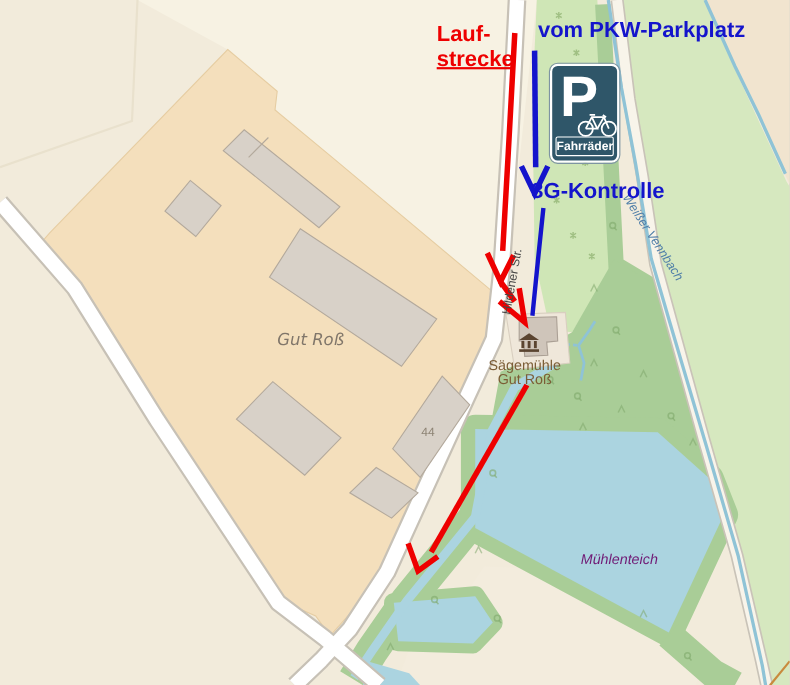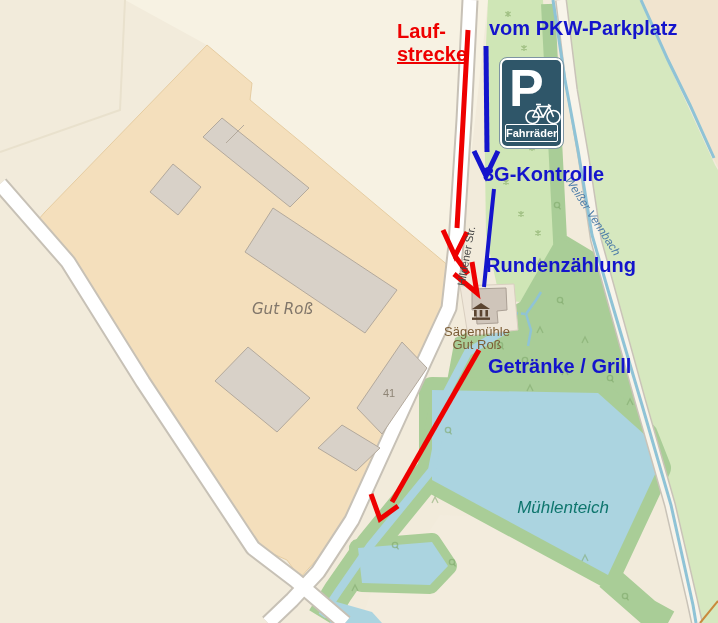--- a/index.html
+++ b/index.html
@@ -4,21 +4,21 @@
 <style>
   html,body{margin:0;padding:0;background:#888;}
   #screen{position:relative;width:718px;height:623px;overflow:hidden;
           font-family:"Liberation Sans",sans-serif;background:#f2ebdb;}
   #map{position:absolute;left:0;top:0;}
   .maplabel{position:absolute;white-space:nowrap;pointer-events:none;}
   .lbl-farm{color:#80766a;font-style:italic;font-size:15px;font-family:"DejaVu Sans",sans-serif;}
   .lbl-num{color:#8e8475;font-size:11px;}
   .lbl-street{color:#454545;font-size:11px;transform:translate(-50%,-50%) rotate(-80deg);}
   .lbl-stream{color:#4e7da8;font-size:11.5px;font-style:italic;transform:translate(-50%,-50%) rotate(57deg);}
-  .lbl-pond{color:#0f766e;font-size:17px;font-style:italic;transform:translate(-50%,-50%);}
+  .lbl-pond{color:#701a75;font-size:13px;font-style:italic;transform:translate(-50%,-50%);}
   .lbl-mill{color:#7b5d36;font-size:13px;transform:translate(-50%,0);}
   .ann{font-weight:bold;font-size:20px;line-height:1.15;}
   .ann-red{color:var(--ann-red);}
   .ann-blue{color:var(--ann-blue);}
   .stroke-red{stroke:var(--ann-red);fill:none;}
   .stroke-blue{stroke:var(--ann-blue);fill:none;}
   
   #parksign{position:absolute;left:500px;top:58px;width:63px;height:90px;
             background:var(--sign-bg);border:2px solid #fff;outline:1px solid #7e94a2;
             border-radius:7px;box-sizing:border-box;}
@@ -142,33 +142,31 @@
       <polyline class="stroke-red" points="454,274 477,293 472,262" stroke-width="5"></polyline>
       <polyline class="stroke-red" points="479,350 392,502" stroke-width="5"></polyline>
       <polyline class="stroke-red" points="371,494 380,519 398,506" stroke-width="5"></polyline>
       <polyline class="stroke-blue" points="486,46 487,152" stroke-width="5"></polyline>
       <polyline class="stroke-blue" points="474,151 486,176 498,151" stroke-width="5"></polyline>
       <polyline class="stroke-blue" points="494,189 489,237 484,287" stroke-width="4"></polyline>
     </g>
   </svg>
 
   <div class="maplabel lbl-farm" style="left:252px;top:300px;">Gut Roß</div>
-  <div class="maplabel lbl-num" style="left:383px;top:387px;">41</div>
+  <div class="maplabel lbl-num" style="left:383px;top:387px;">44</div>
   <div class="maplabel lbl-street" style="left:466px;top:256px;">Hildener Str.</div>
   <div class="maplabel lbl-stream" style="left:593px;top:216px;">Weißer Vennbach</div>
   <div class="maplabel lbl-pond" style="left:563px;top:508px;">Mühlenteich</div>
   <div class="maplabel lbl-mill" style="left:477px;top:324px;">Sägemühle</div>
   <div class="maplabel lbl-mill" style="left:477px;top:337px;">Gut Roß</div>
 
   <div class="maplabel ann ann-red" style="left:397px;top:20px;">Lauf-</div>
   <div class="maplabel ann ann-red" style="left:397px;top:43px;text-decoration:underline;">strecke</div>
   <div class="maplabel ann ann-blue" style="left:489px;top:17px;">vom PKW-Parkplatz</div>
   <div class="maplabel ann ann-blue" style="left:483px;top:163px;">3G-Kontrolle</div>
-  <div class="maplabel ann ann-blue" style="left:486px;top:254px;">Rundenzählung</div>
-  <div class="maplabel ann ann-blue" style="left:488px;top:355px;">Getränke / Grill</div>
 
   <div id="parksign">
     <span class="pglyph">P</span>
     <svg class="bike" width="38" height="26" viewBox="0 0 38 26">
       <g fill="none" stroke="#ffffff" stroke-width="1.6">
         <circle cx="8.5" cy="17" r="6.5"></circle>
         <circle cx="29.5" cy="17" r="6.5"></circle>
         <polyline points="8.5,17 14,6.5 25,6.5 29.5,17"></polyline>
         <polyline points="14,6.5 19,17 8.5,17"></polyline>
         <line x1="19" y1="17" x2="25" y2="6.5"></line>

